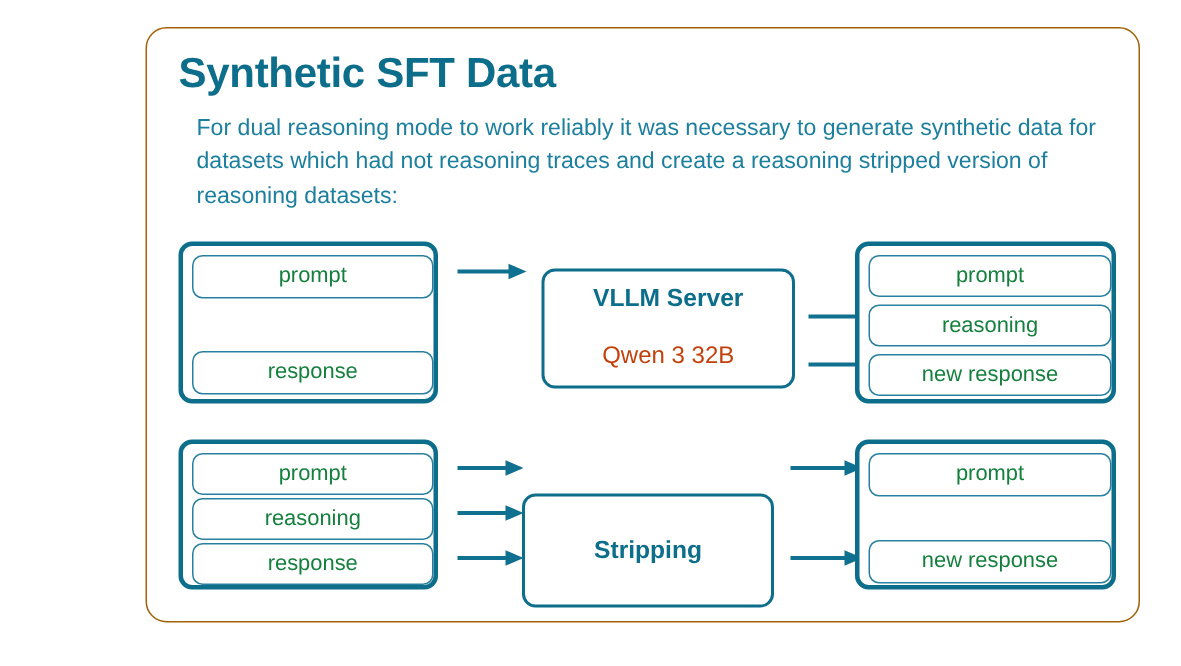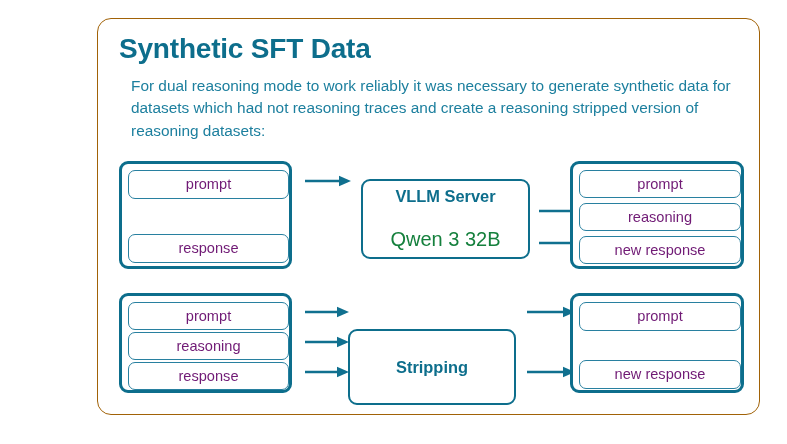--- a/index.html
+++ b/index.html
@@ -78,21 +78,21 @@
   }
   
   .field-chip {
     position: absolute;
     left: 6px;
     right: 0;
     box-sizing: border-box;
     border: 1.6px solid #2880a0;
     border-radius: 7px;
     background: #ffffff;
-    color: #701a75;
+    color: #15803d;
     font-size: 14.6px;
     line-height: 1;
     display: flex;
     align-items: center;
     justify-content: center;
     white-space: nowrap;
   }
 
   
   .proc-box {
@@ -107,23 +107,23 @@
     justify-content: center;
   }
   .proc-title {
     font-size: 16.4px;
     font-weight: bold;
     color: #0d6e8c;
     line-height: 1.25;
     white-space: nowrap;
   }
   .proc-sub {
-    font-size: 20px;
+    font-size: 16px;
     font-weight: 400;
-    color: #15803d;
+    color: #c2410c;
     line-height: 1.3;
     white-space: nowrap;
   }
 
   
   .arrow {
     position: absolute;
     height: 12px;
     display: block;
   }

